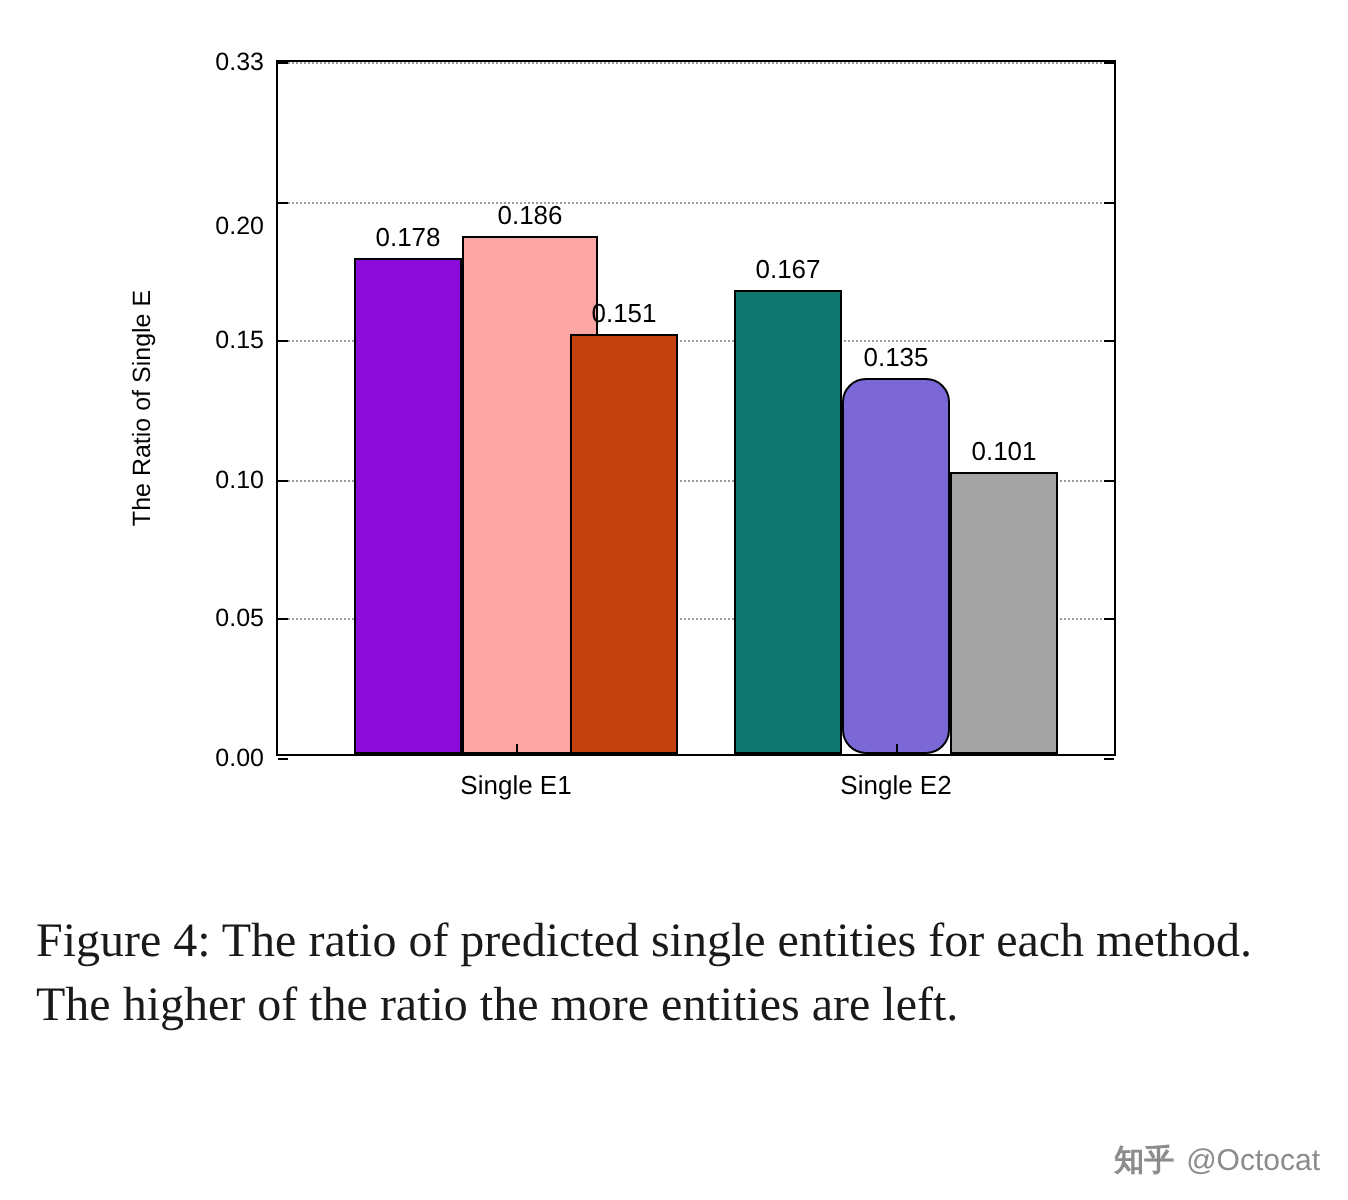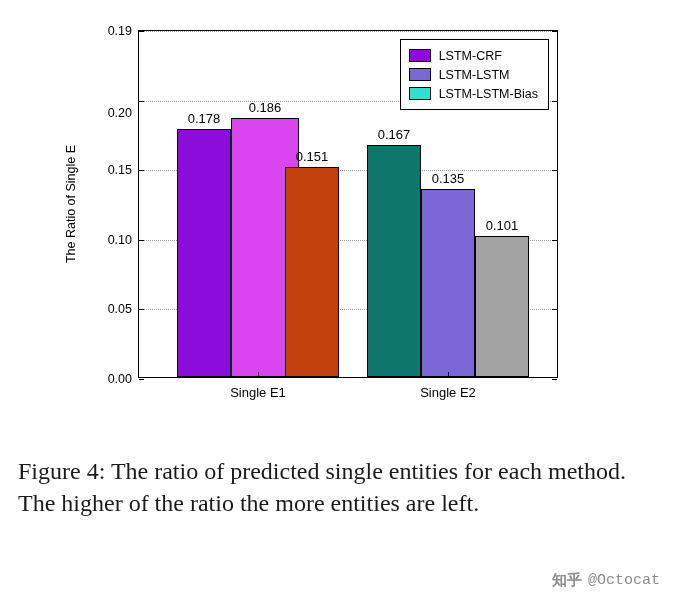--- a/index.html
+++ b/index.html
@@ -162,21 +162,21 @@
     text-align: left;
   }
 
   
   #watermark {
     position: absolute;
     right: 14px;
     bottom: 10px;
     display: flex;
     align-items: center;
-    font-family: Liberation Mono, monospace;
+    font-family: Liberation Sans, sans-serif;
     font-size: 15px;
     color: #8c8c8c;
   }
   #watermark .wm-logo {
     font-weight: bold;
     margin-right: 6px;
     color: #8c8c8c;
   }
 </style>
 </head>
@@ -208,61 +208,47 @@
     <div class="ytick-mark right" style="top:208.8px;"></div>
     <div class="ytick-mark right" style="top:139.2px;"></div>
     <div class="ytick-mark right" style="top:69.6px;"></div>
     <div class="ytick-mark right" style="top:0px;"></div>
 
     <div class="ytick-label" style="top:348px;">0.00</div>
     <div class="ytick-label" style="top:278.4px;">0.05</div>
     <div class="ytick-label" style="top:208.8px;">0.10</div>
     <div class="ytick-label" style="top:139.2px;">0.15</div>
     <div class="ytick-label" style="top:82px;">0.20</div>
-    <div class="ytick-label" style="top:0px;">0.19</div>
+    <div class="ytick-label" style="top:0px;">0.33</div>
 
     <div class="bar" style="left:38px; width:54px; height:247.8px; background:#8c0cdb;">
       <span class="bar-value">0.178</span>
     </div>
-    <div class="bar" style="left:92px; width:68px; height:258.9px; background:#d946ef;">
+    <div class="bar" style="left:92px; width:68px; height:258.9px; background:#fca5a5;">
       <span class="bar-value">0.186</span>
     </div>
     <div class="bar" style="left:146px; width:54px; height:210.2px; background:#c2410c;">
       <span class="bar-value">0.151</span>
     </div>
 
     <div class="bar" style="left:228px; width:54px; height:232.5px; background:#0f766e;text-decoration:underline;">
       <span class="bar-value">0.167</span>
     </div>
-    <div class="bar" style="left:282px; width:54px; height:187.9px; background:#7b68d6;">
+    <div class="bar" style="left:282px; width:54px; height:187.9px; background:#7b68d6;border-radius:12px;">
       <span class="bar-value">0.135</span>
     </div>
     <div class="bar" style="left:336px; width:54px; height:140.6px; background:#a3a3a3;">
       <span class="bar-value">0.101</span>
     </div>
 
     <div class="xtick-mark" style="left:119px;"></div>
     <div class="xtick-mark" style="left:309px;"></div>
     <div class="xgroup-label" style="left:119px;">Single E1</div>
     <div class="xgroup-label" style="left:309px;">Single E2</div>
 
-    <div id="legend">
-      <div class="legend-row">
-        <span class="legend-swatch" style="background:#8c0cdb;"></span>
-        <span class="legend-text">LSTM-CRF</span>
-      </div>
-      <div class="legend-row">
-        <span class="legend-swatch" style="background:#7b68d6;"></span>
-        <span class="legend-text">LSTM-LSTM</span>
-      </div>
-      <div class="legend-row">
-        <span class="legend-swatch" style="background:#2fe0cf;"></span>
-        <span class="legend-text">LSTM-LSTM-Bias</span>
-      </div>
-    </div>
 
   </div>
 </div>
 
 <div id="caption">Figure 4: The ratio of predicted single entities for each method. The higher of the ratio the more entities are left.</div>
 
 <div id="watermark">
   <span class="wm-logo">知乎</span>
   <span>@Octocat</span>
 </div>

